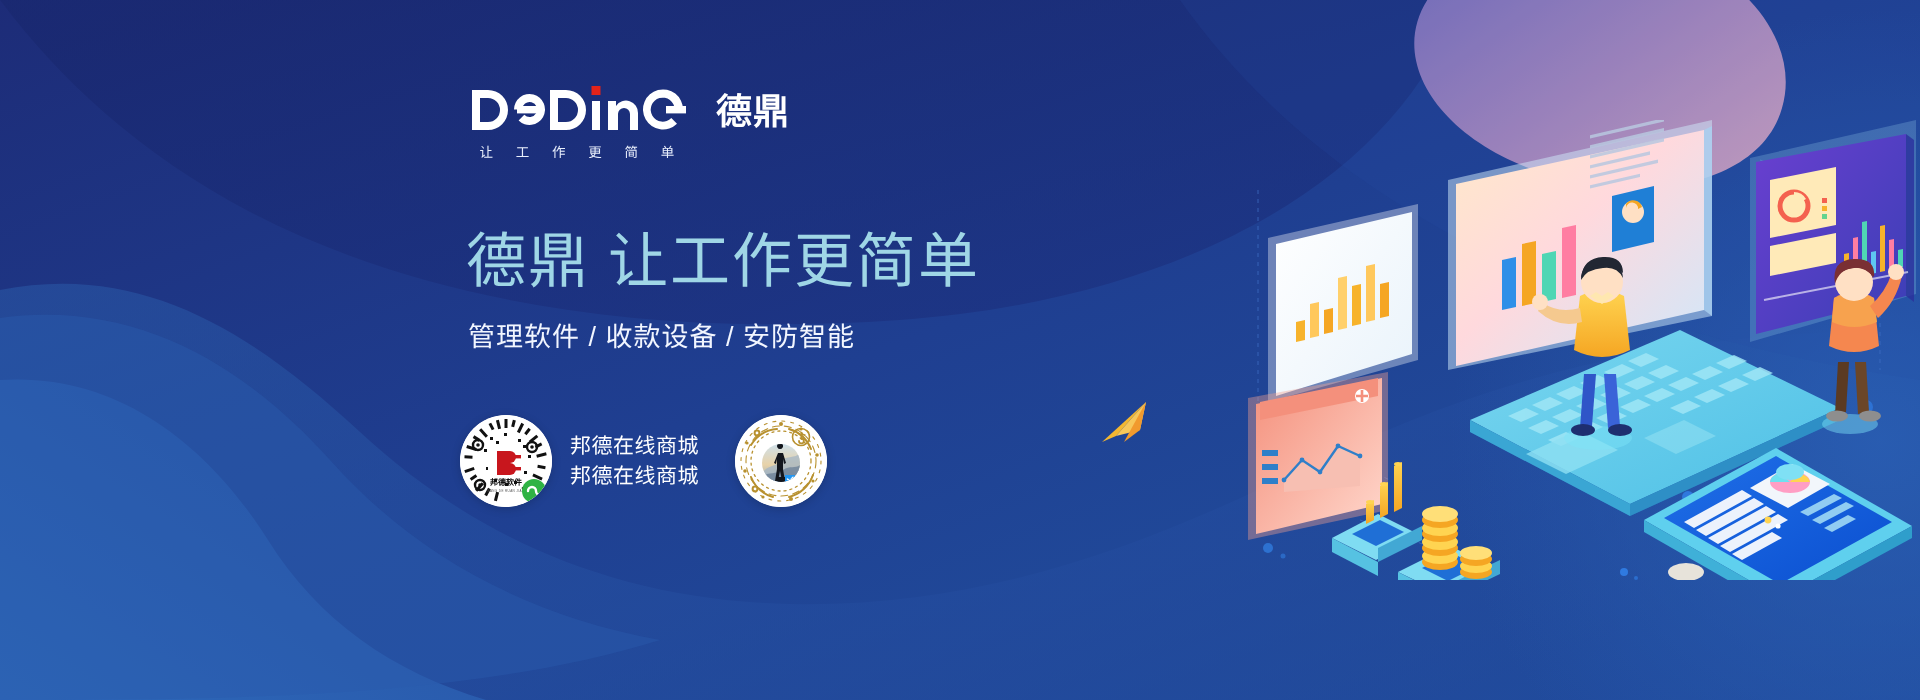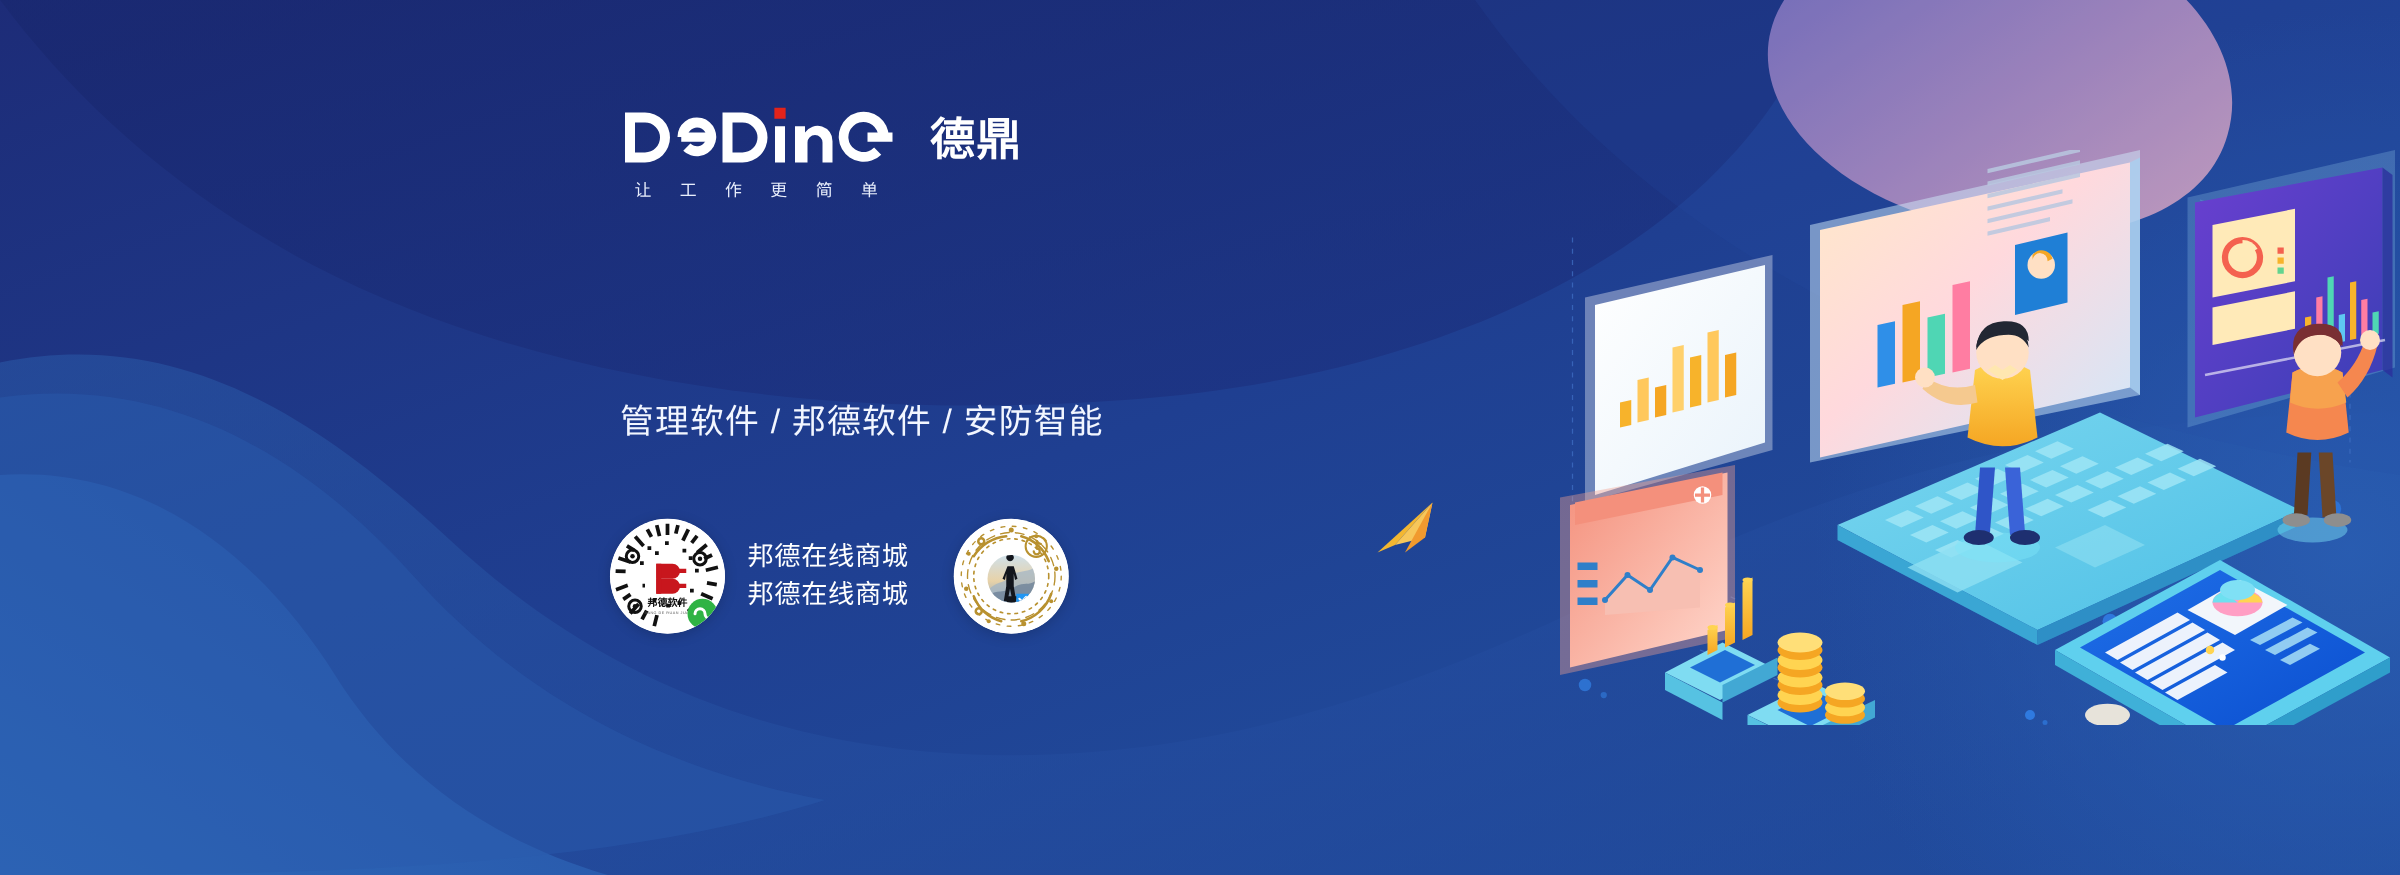--- a/index.html
+++ b/index.html
@@ -10,21 +10,21 @@
     background:#1d3f8f;
   }
   .stage{position:relative;width:1920px;height:700px;overflow:hidden;
     background:linear-gradient(135deg,#1e2f7d 0%,#1f3f91 45%,#20529e 100%);}
 
   
   .bg-layer{position:absolute;inset:0;overflow:hidden;}
   .bg-layer svg{position:absolute;inset:0;width:1920px;height:700px;display:block;}
 
   
-  .content{position:absolute;left:0;top:0;width:1100px;height:700px;margin-left:28px;}
+  .content{position:absolute;left:0;top:0;width:1100px;height:700px;}
 
   
   .logo-block{position:absolute;left:470px;top:86px;}
   .logo-row{display:flex;align-items:flex-end;gap:10px;height:46px;}
   .logo-wordmark{height:46px;display:block;}
   .logo-cn{font-size:36px;line-height:36px;color:#ffffff;font-weight:700;
     letter-spacing:1px;position:relative;top:-2px;}
   .logo-slogan{margin-top:9px;font-size:13.5px;color:#e8eefc;
     letter-spacing:9.5px;text-indent:9.5px;font-weight:400;white-space:nowrap;}
 
@@ -145,22 +145,25 @@
             <rect x="196" y="20" width="20" height="7.4"></rect>
           </g>
 
           <rect x="121.5" y="0" width="9" height="9" fill="#e2231a"></rect>
         </svg>
         <span class="logo-cn">德鼎</span>
       </div>
       <div class="logo-slogan">让 工 作 更 简 单</div>
     </div>
 
-
-    <div class="subtitle">管理软件 / 邦德软件 / 安防智能</div>
+    <div class="headline">
+      <span class="brand">德鼎</span><span>让工作更简单</span>
+    </div>
+
+    <div class="subtitle">管理软件 / 收款设备 / 安防智能</div>
 
     <div class="qr-row">
 
       <div class="qr-item">
         <div class="qr-circle">
           <svg viewBox="0 0 92 92" aria-hidden="true">
             <circle cx="46" cy="46" r="46" fill="#ffffff"></circle>
             <g fill="#111111">
 
               <g>

